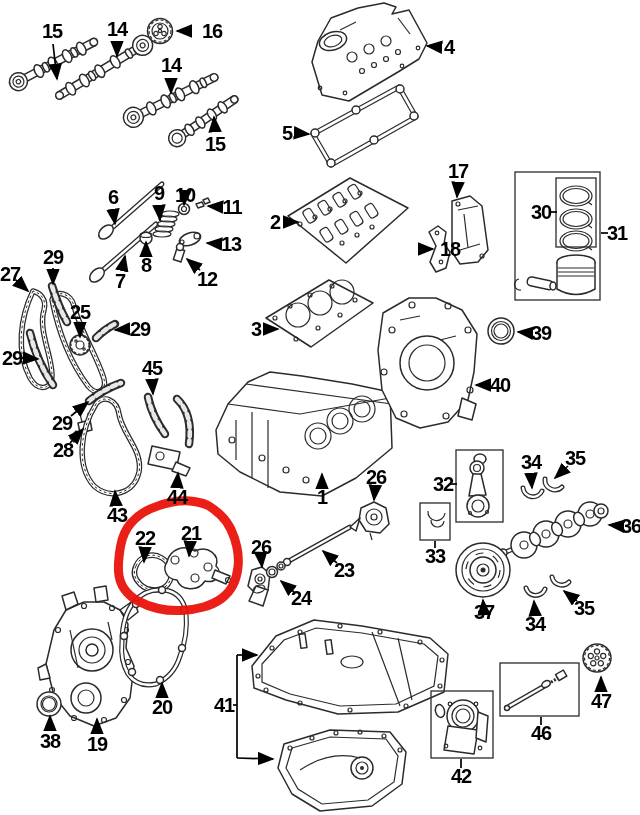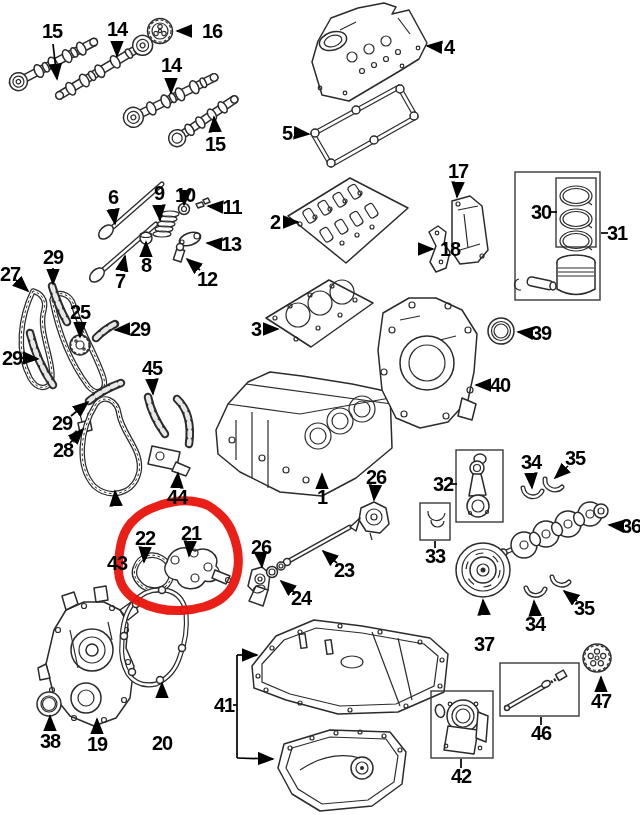--- a/index.html
+++ b/index.html
@@ -622,40 +622,40 @@
       <div class="plabel" style="left: 120px; top: 281px;">7</div>
       <div class="plabel" style="left: 10px; top: 274px; text-align: right;">27</div>
       <div class="plabel" style="left: 53px; top: 257px;">29</div>
       <div class="plabel" style="left: 80px; top: 312px;">25</div>
       <div class="plabel" style="left: 140px; top: 329px;">29</div>
       <div class="plabel" style="left: 12px; top: 358px;">29</div>
       <div class="plabel" style="left: 152px; top: 368px;">45</div>
       <div class="plabel" style="left: 62px; top: 423px;">29</div>
       <div class="plabel" style="left: 63px; top: 450px;">28</div>
       <div class="plabel" style="left: 177px; top: 497px;">44</div>
-      <div class="plabel" style="left: 117px; top: 515px; margin-top: 48px;">43</div>
+      <div class="plabel" style="left: 117px; top: 515px;">43</div>
       <div class="plabel" style="left: 145px; top: 538px;">22</div>
       <div class="plabel" style="left: 191px; top: 533px;">21</div>
       <div class="plabel" style="left: 256px; top: 329px;">3</div>
       <div class="plabel" style="left: 322px; top: 497px;">1</div>
       <div class="plabel" style="left: 376px; top: 477px;">26</div>
       <div class="plabel" style="left: 344px; top: 570px;">23</div>
       <div class="plabel" style="left: 261px; top: 547px;">26</div>
       <div class="plabel" style="left: 301px; top: 598px;">24</div>
       <div class="plabel" style="left: 500px; top: 385px;">40</div>
       <div class="plabel" style="left: 541px; top: 333px;">39</div>
       <div class="plabel" style="left: 443px; top: 484px;">32</div>
       <div class="plabel" style="left: 435px; top: 556px;">33</div>
       <div class="plabel" style="left: 531px; top: 462px;">34</div>
       <div class="plabel" style="left: 575px; top: 458px;">35</div>
       <div class="plabel" style="left: 631px; top: 526px;">36</div>
-      <div class="plabel" style="left: 484px; top: 644px; text-align: center;">37</div>
+      <div class="plabel" style="left: 484px; top: 612px; text-align: center;">37</div>
       <div class="plabel" style="left: 535px; top: 624px;">34</div>
       <div class="plabel" style="left: 584px; top: 608px;">35</div>
       <div class="plabel" style="left: 97px; top: 744px;">19</div>
       <div class="plabel" style="left: 50px; top: 741px;">38</div>
-      <div class="plabel" style="left: 162px; top: 707px; margin-top: 36px;">20</div>
+      <div class="plabel" style="left: 162px; top: 707px;">20</div>
       <div class="plabel" style="left: 224px; top: 705px;">41</div>
       <div class="plabel" style="left: 461px; top: 776px;">42</div>
       <div class="plabel" style="left: 541px; top: 733px;">46</div>
       <div class="plabel" style="left: 601px; top: 701px;">47</div>
     </div>
 </div>
 
 </body></html>

